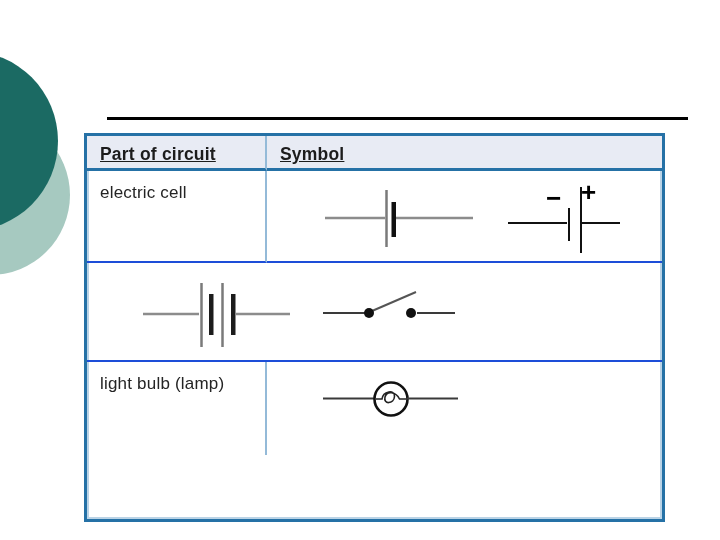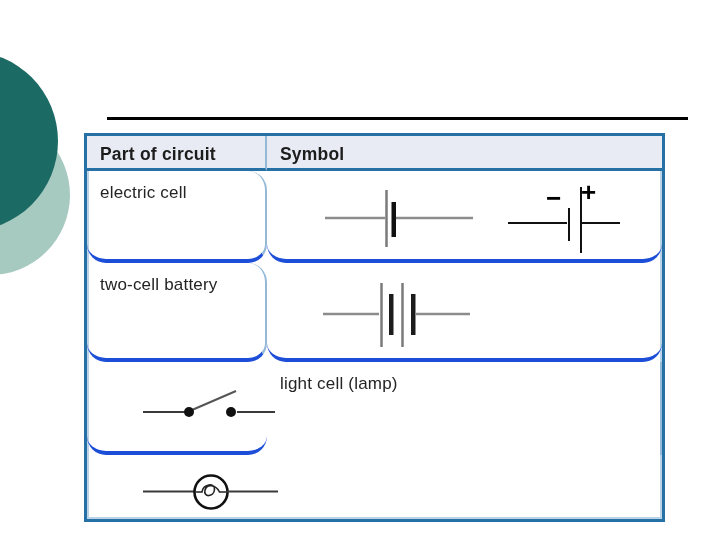--- a/index.html
+++ b/index.html
@@ -18,25 +18,25 @@
     position:absolute;left:84px;top:133px;width:581px;height:389px;
     box-sizing:border-box;border:3px solid #2571a6;
     box-shadow:inset 0 0 0 2px #bad3e6;
     display:grid;
     grid-template-columns:180px 1fr;
     grid-template-rows:35px 92px 99px 93px 1fr;
     background:#fff;
   }
   .cell{box-sizing:border-box;position:relative;}
   .col1{border-right:2px solid #94bad8;}
-  .rowline{border-bottom:4px solid #1d4ed8;border-radius:19px;}
+  .rowline{border-bottom:2px solid #1d4ed8;}
   .head{
     background:#e8ebf4;border-bottom:3px solid #2571a6;
     font-weight:bold;font-size:17.5px;color:#1c1c1c;
-    padding:8px 4px 0 13px;letter-spacing:.2px;
+    padding:8px 4px 0 13px;letter-spacing:.2px;text-decoration:underline;
   }
   .head.col2{}
   .part-label{
     font-size:17px;color:#242424;padding:12px 6px 0 13px;letter-spacing:.2px;
   }
   .sym-svg{position:absolute;left:0;top:0;display:block;}
   .terminal{
     position:absolute;font-weight:bold;color:#000;line-height:1;
     font-size:26px;font-family:"Liberation Sans",sans-serif;
   }
@@ -75,23 +75,20 @@
 
         <line x1="241" y1="52" x2="300" y2="52" stroke="#111" stroke-width="1.8"></line>
         <line x1="302" y1="37" x2="302" y2="70" stroke="#111" stroke-width="2"></line>
         <line x1="314" y1="16" x2="314" y2="82" stroke="#111" stroke-width="2"></line>
         <line x1="315" y1="52" x2="353" y2="52" stroke="#111" stroke-width="1.8"></line>
       </svg>
       <span class="terminal minus">−</span>
       <span class="terminal plus">+</span>
     </div>
 
-    <div class="cell col1 rowline part-label">
-      <span>two-cell battery</span>
-    </div>
     <div class="cell rowline">
       <svg class="sym-svg" width="393" height="97" viewBox="0 0 393 97">
         <line x1="56" y1="51" x2="112" y2="51" stroke="#8c8c8c" stroke-width="2.5"></line>
         <line x1="114.5" y1="20" x2="114.5" y2="84" stroke="#7a7a7a" stroke-width="2.5"></line>
         <rect x="122" y="31" width="4.5" height="41" fill="#1c1c1c"></rect>
         <line x1="135.5" y1="20" x2="135.5" y2="84" stroke="#7a7a7a" stroke-width="2.5"></line>
         <rect x="144" y="31" width="4.5" height="41" fill="#1c1c1c"></rect>
         <line x1="149" y1="51" x2="203" y2="51" stroke="#8c8c8c" stroke-width="2.5"></line>
       </svg>
     </div>
@@ -100,21 +97,21 @@
       <svg class="sym-svg" width="393" height="91" viewBox="0 0 393 91">
         <line x1="56" y1="50" x2="98" y2="50" stroke="#3a3a3a" stroke-width="2.2"></line>
         <line x1="105" y1="48" x2="149" y2="29" stroke="#555" stroke-width="2"></line>
         <circle cx="102" cy="50" r="5" fill="#111"></circle>
         <circle cx="144" cy="50" r="5" fill="#111"></circle>
         <line x1="150" y1="50" x2="188" y2="50" stroke="#3a3a3a" stroke-width="2.2"></line>
       </svg>
     </div>
 
     <div class="cell col1 part-label">
-      <span>light cell (lamp)</span>
+      <span>light bulb (lamp)</span>
     </div>
     <div class="cell">
       <svg class="sym-svg" width="393" height="64" viewBox="0 0 393 64">
         <line x1="56" y1="36.5" x2="108" y2="36.5" stroke="#3a3a3a" stroke-width="1.8"></line>
         <circle cx="124" cy="37" r="16.5" fill="none" stroke="#111" stroke-width="2.6"></circle>
         <path d="M 109 37 L 115 37 C 116 29 128 27 127.5 34.5 C 127 42 116 43 118 35 C 120 28 129 30 132.5 37 L 139 37" fill="none" stroke="#222" stroke-width="1.6"></path>
         <line x1="140" y1="36.5" x2="191" y2="36.5" stroke="#3a3a3a" stroke-width="1.8"></line>
       </svg>
     </div>
 

